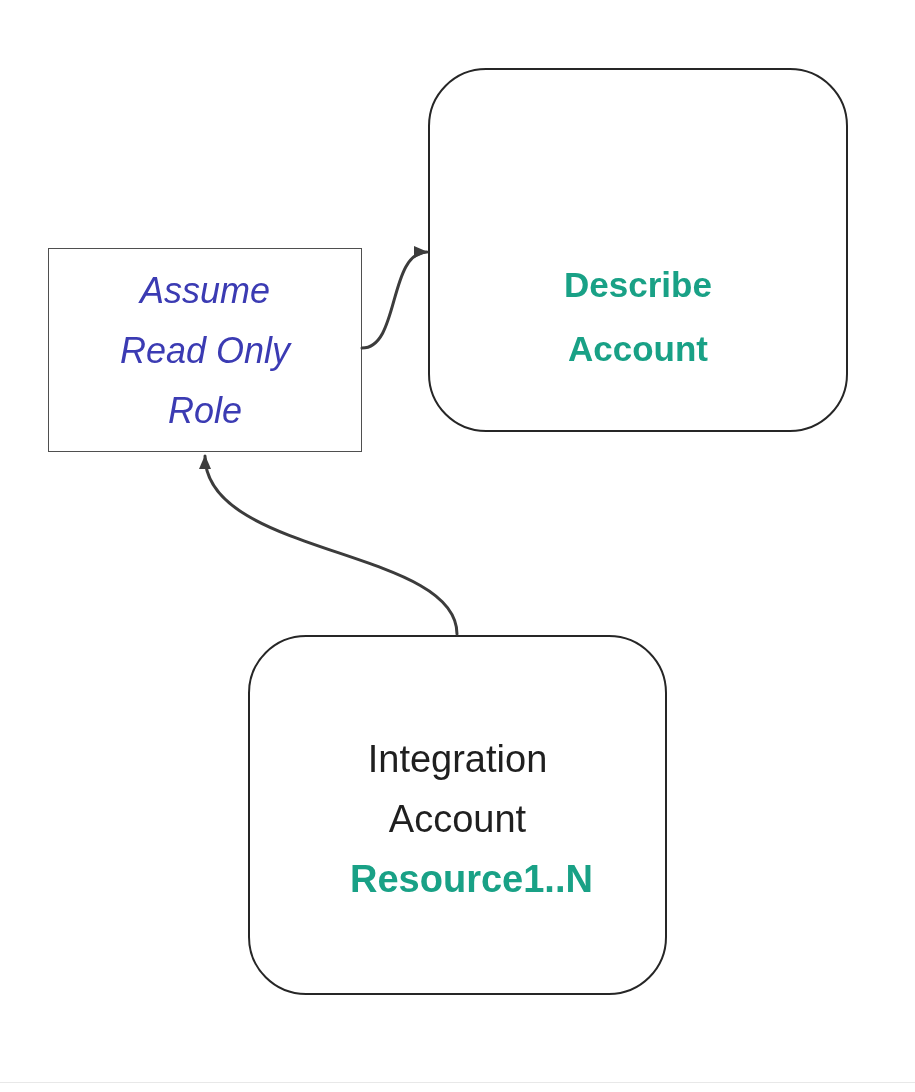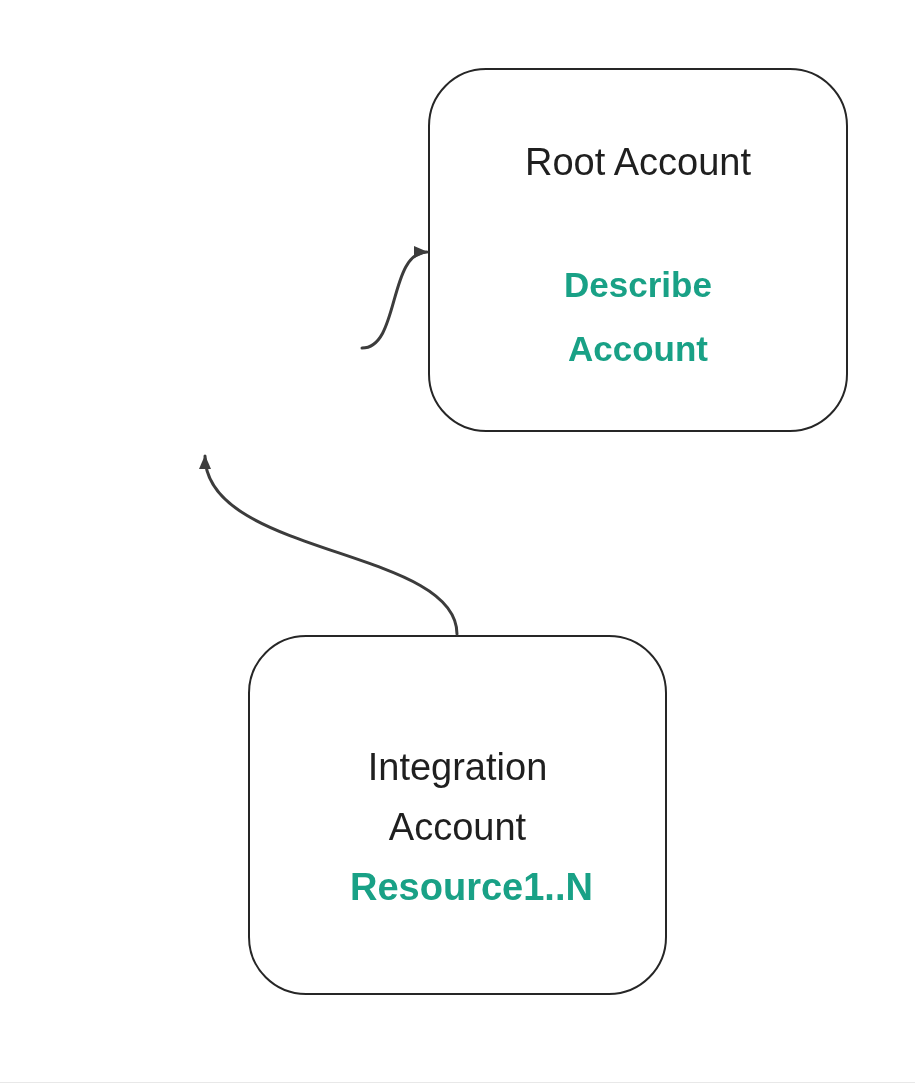--- a/index.html
+++ b/index.html
@@ -81,30 +81,36 @@
     height: 1px;
     background: #E8E8E8;
   }
 </style>
 </head>
 <body>
 
 <div class="canvas">
 
   <div class="node rounded" style="left:428px; top:68px; width:420px; height:364px;">
-    <div class="line-block title-line" style="top:62px;">Root Account</div>
     <div class="line-block" style="top:183px;">
       <div class="action-line">Describe</div>
       <div class="action-line">Account</div>
     </div>
   </div>
 
+  <div class="node rect" style="left:48px; top:248px; width:314px; height:204px;">
+    <div class="line-block" style="top:12px;">
+      <div class="role-line">Assume</div>
+      <div class="role-line">Read Only</div>
+      <div class="role-line">Role</div>
+    </div>
+  </div>
 
   <div class="node rounded" style="left:248px; top:635px; width:419px; height:360px;">
-    <div class="line-block" style="top:100px;">
+    <div class="line-block" style="top:92px;">
       <div class="title-line">Integration</div>
       <div class="title-line">Account</div>
       <div class="resource-line">Resource1..N</div>
     </div>
   </div>
 
   <svg class="connector-layer" viewBox="0 0 915 1092" xmlns="http://www.w3.org/2000/svg">
     <defs>
       <marker id="arrowhead" viewBox="0 0 14 12" refX="13" refY="6" markerWidth="14" markerHeight="12" markerUnits="userSpaceOnUse" orient="auto">
         <path class="arrowhead-shape" d="M0,0 L14,6 L0,12 Z"></path>

